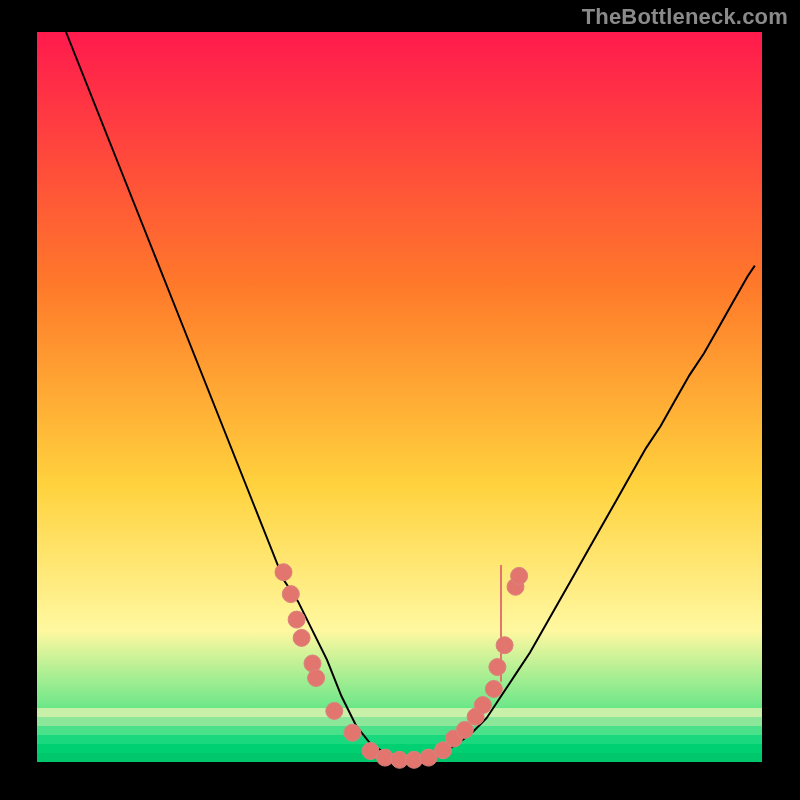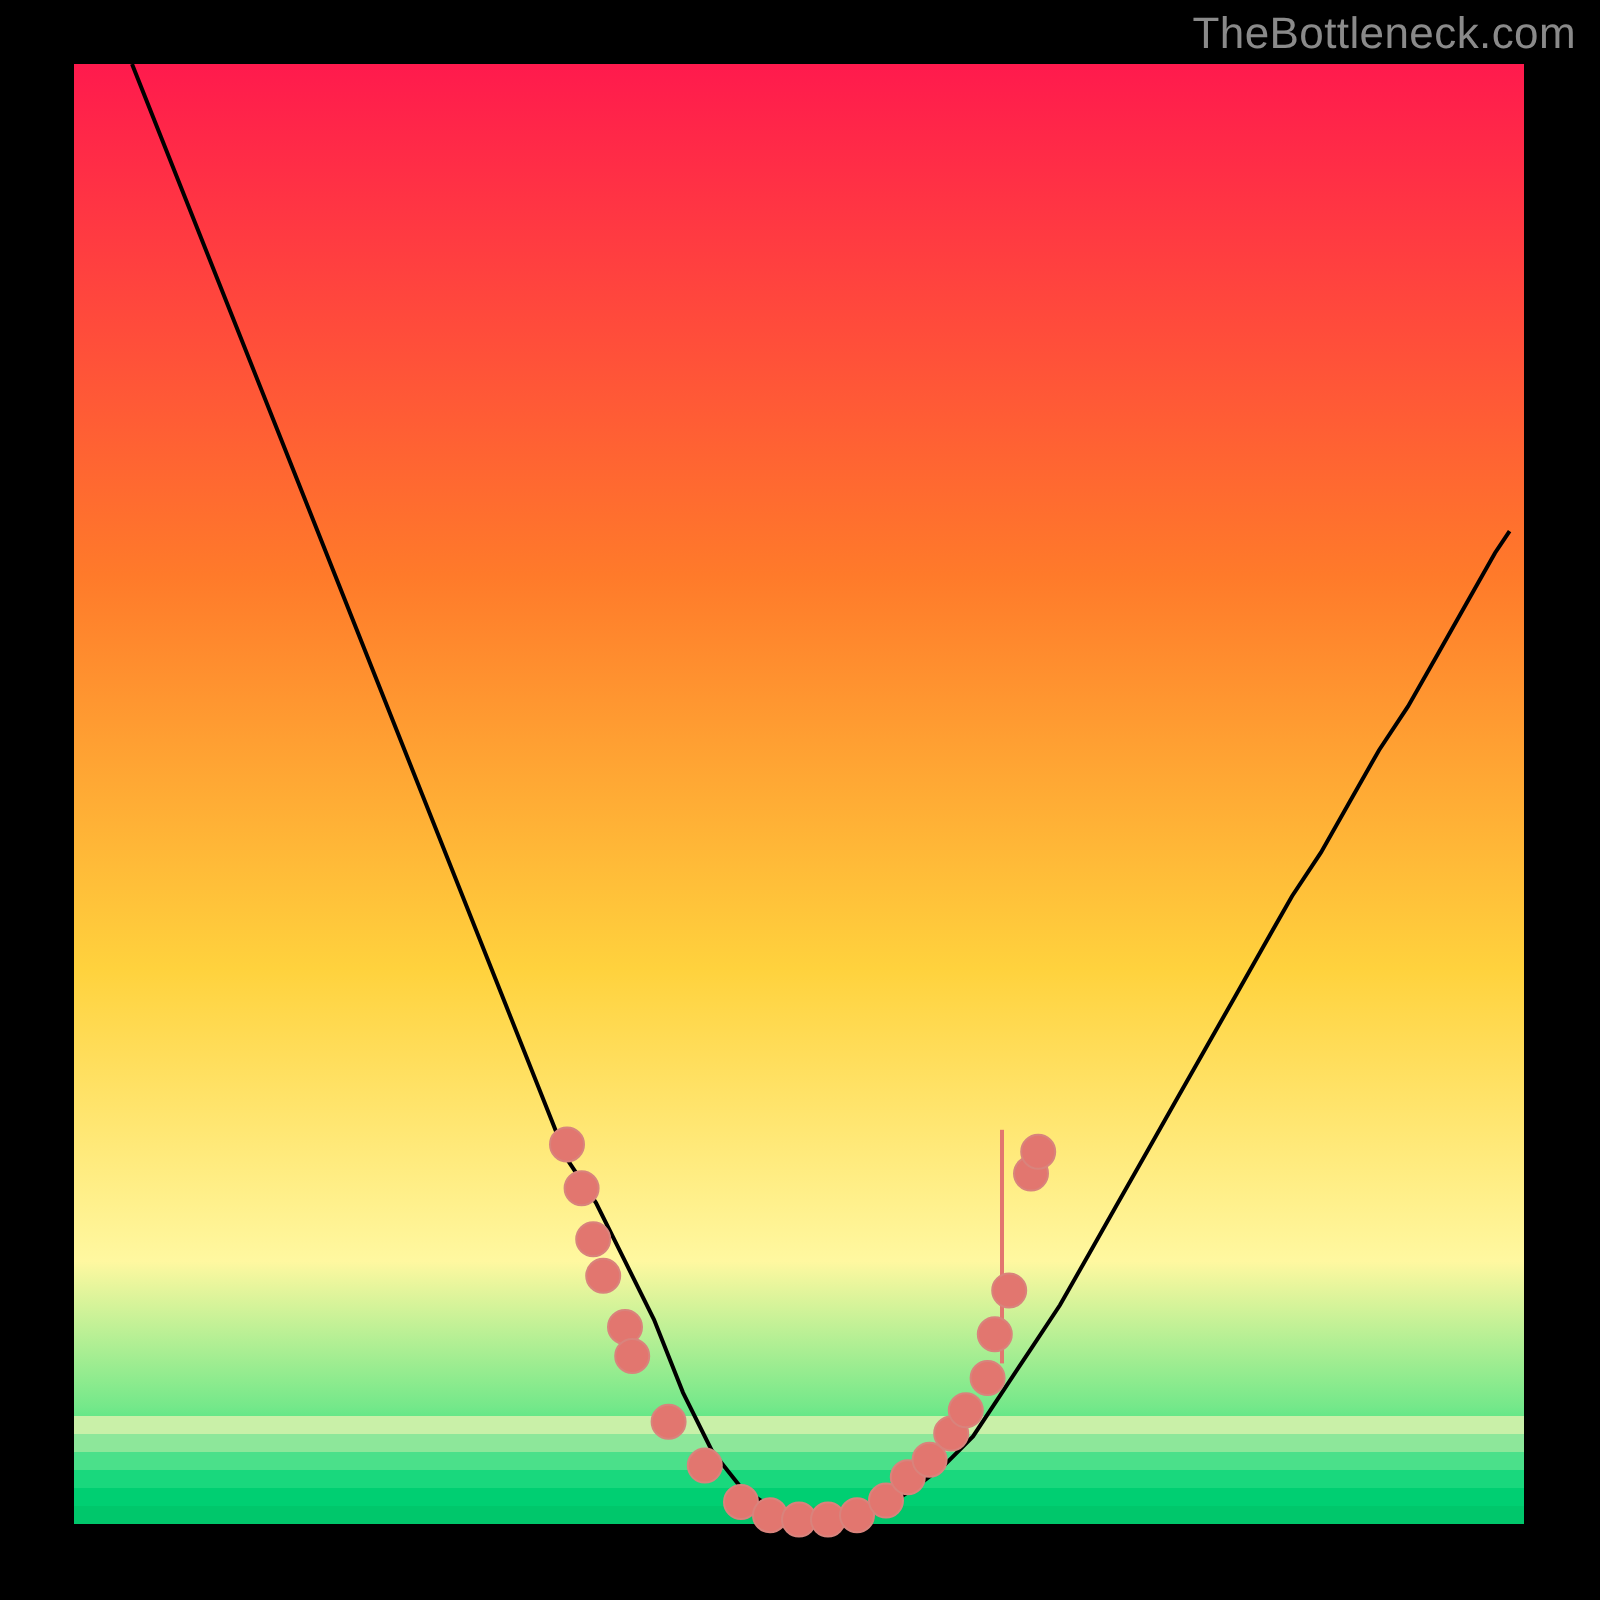--- a/index.html
+++ b/index.html
@@ -19,21 +19,21 @@
     position: absolute;
     top: 0;
     left: 0;
   }
   .watermark {
     position: absolute;
     top: 4px;
     right: 12px;
     font-family: Arial, Helvetica, sans-serif;
     font-size: 22px;
-    font-weight: 400;
+    font-weight: 700;
     color: #8a8a8a;
     letter-spacing: 0.2px;
     user-select: none;
   }
 </style>
 </head>
 <body>
 
 <div class="stage">
   <svg id="chart-svg" width="800" height="800" viewBox="0 0 800 800">

